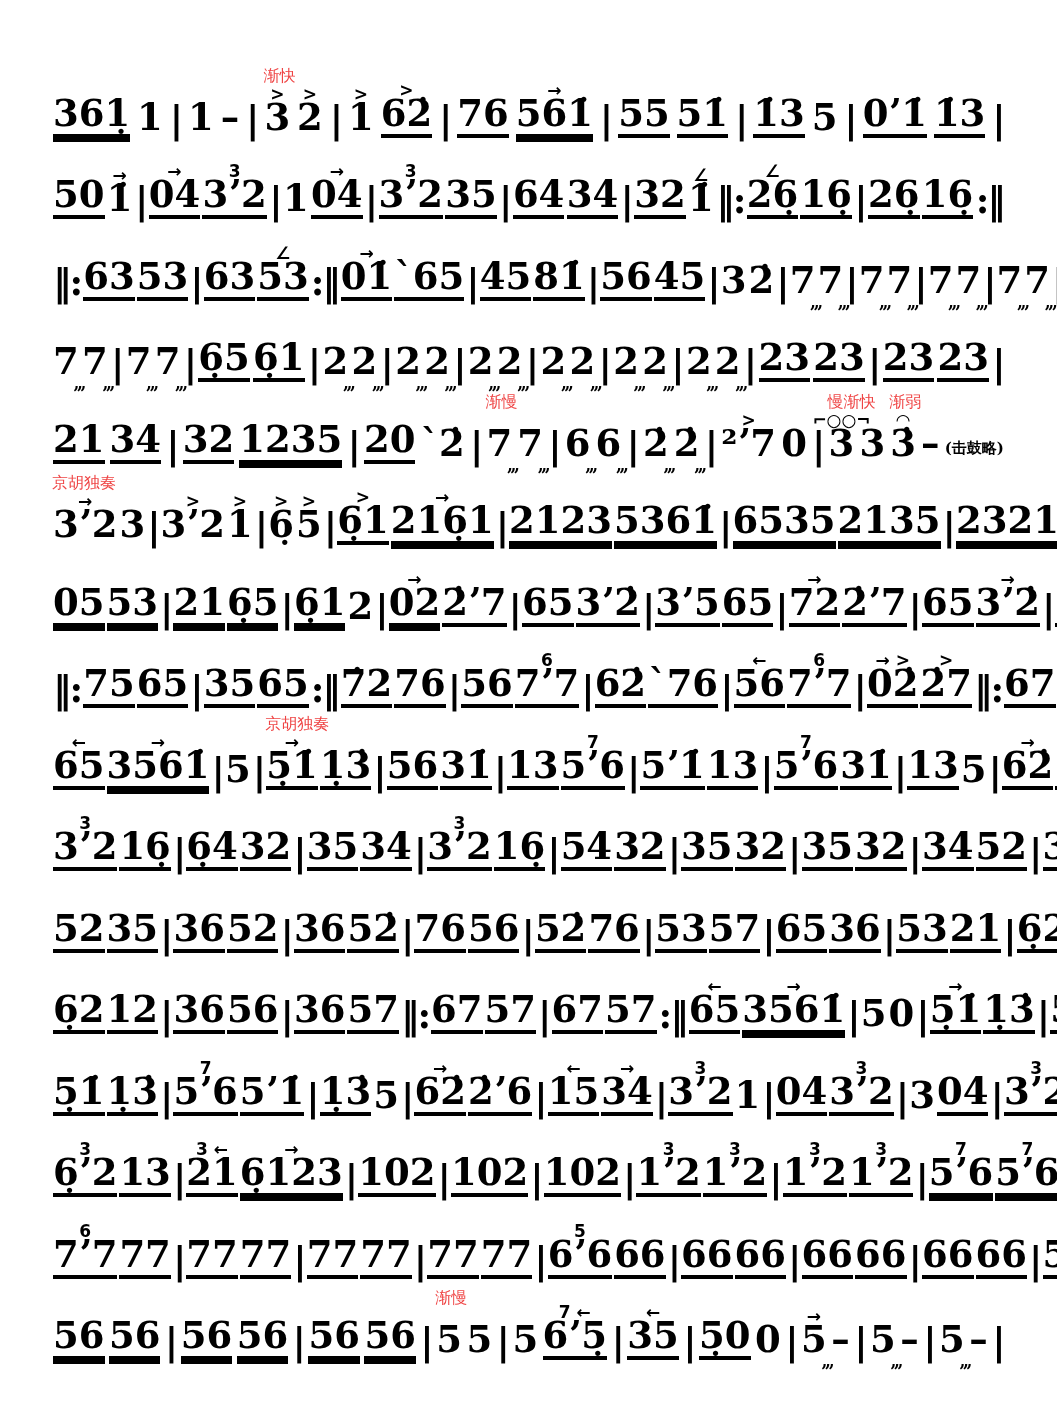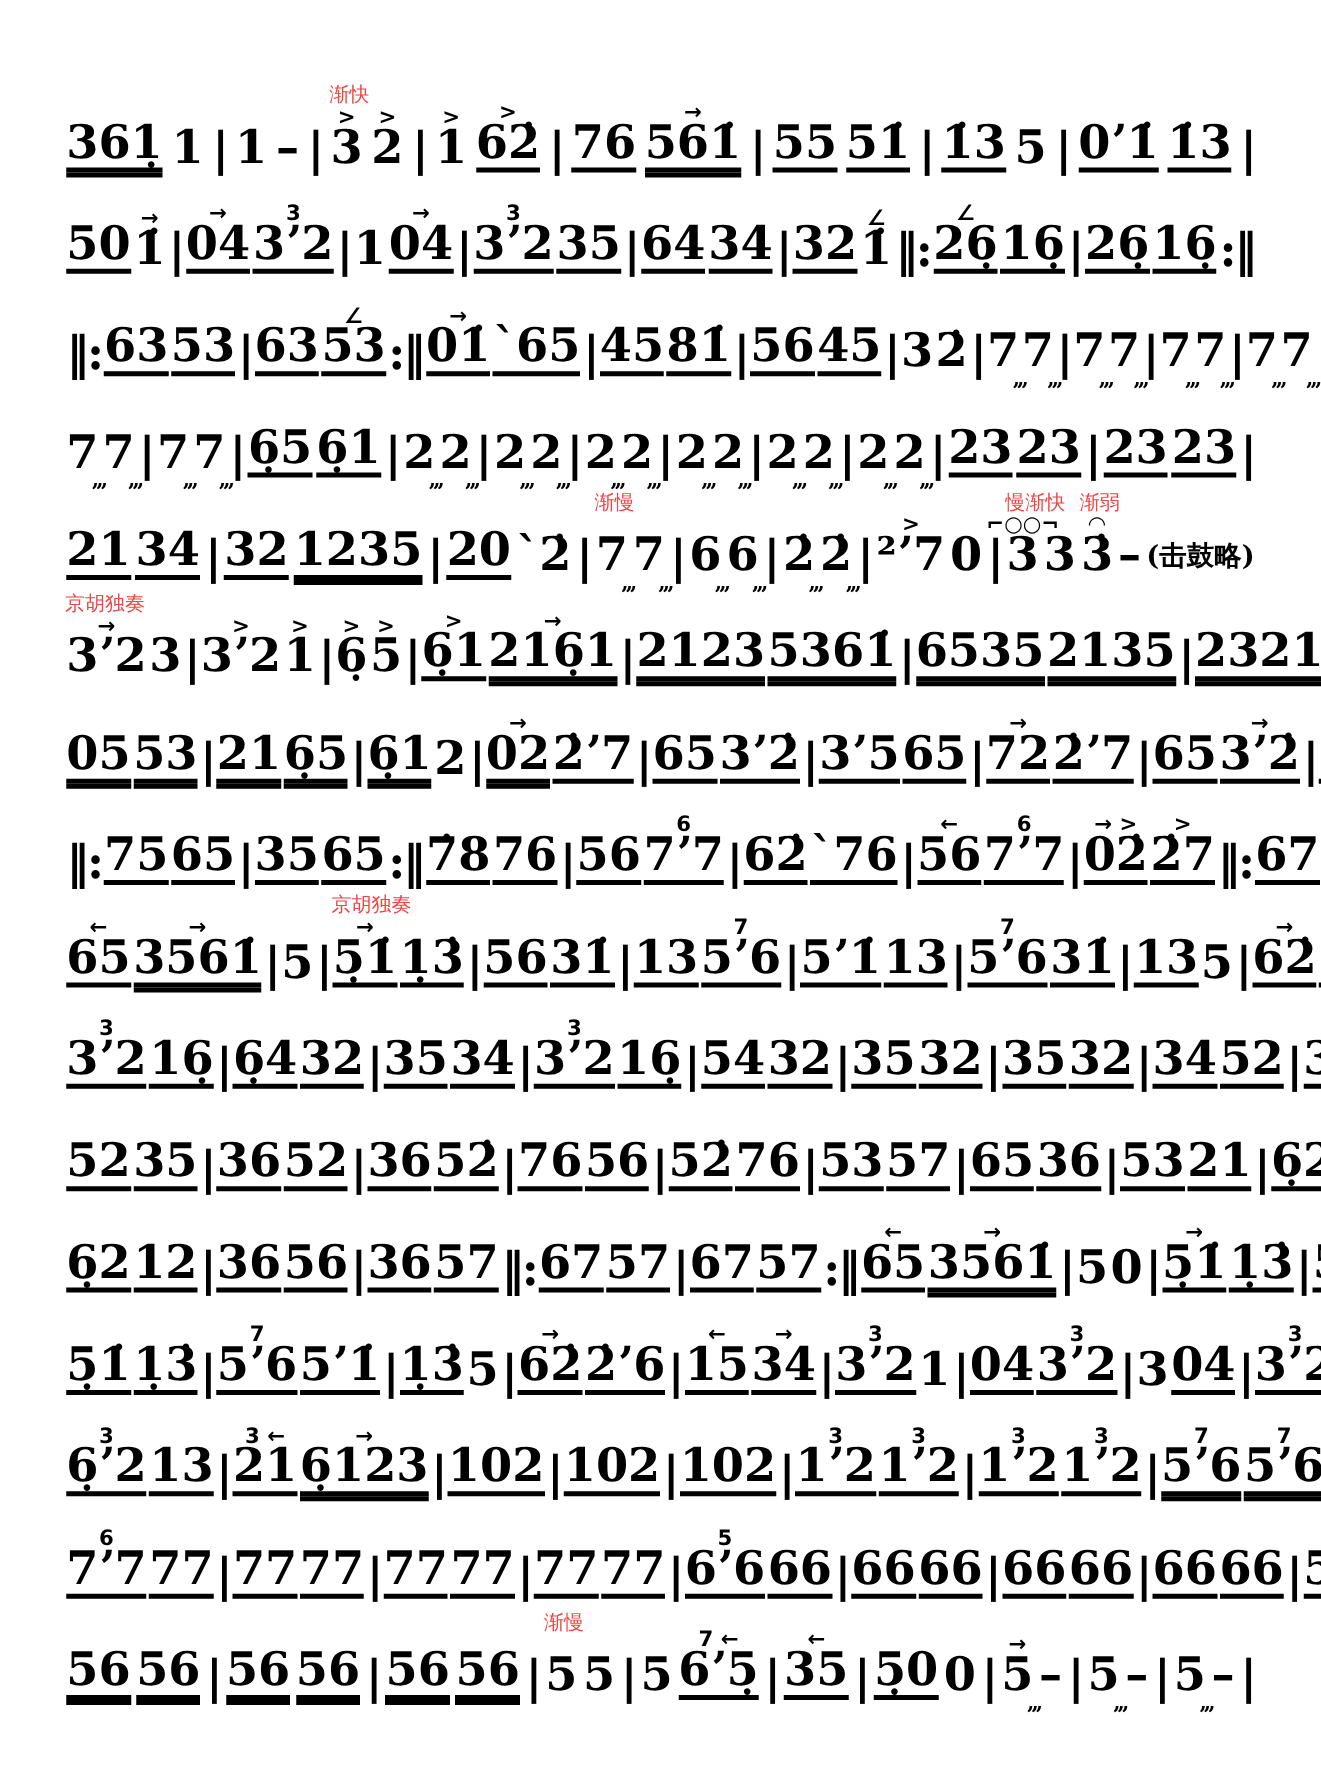--- a/index.html
+++ b/index.html
@@ -36,21 +36,21 @@
   }
   .below{
     position:absolute;left:78%;bottom:-4px;
     font-size:16px;font-weight:bold;letter-spacing:-2px;line-height:1;
   }
   .lbl{
     position:absolute;bottom:calc(100% + 15px);left:0;
     font-family:"DejaVu Sans","Liberation Sans",sans-serif;
     font-size:16px;font-weight:normal;line-height:1;white-space:nowrap;color:#ef4444;
   }
-  .small{font-size:22px;padding-bottom:12px;}
+  .small{font-size:15px;padding-bottom:12px;}
 </style>
 </head>
 <body>
 
 <div class="page">
   <div>
       <div class="line">
         <span class="tok u2"><span class="main">361̣</span></span>
         <span class="tok"><span class="main">1</span></span>
         <span class="bar">|</span>
@@ -247,21 +247,21 @@
         <span class="tok u1"><span class="main">35</span></span>
       </div>
       <div class="line">
         <span class="bar">‖:</span>
         <span class="tok u1"><span class="main">75</span></span>
         <span class="tok u1"><span class="main">65</span></span>
         <span class="bar">|</span>
         <span class="tok u1"><span class="main">35</span></span>
         <span class="tok u1"><span class="main">65</span></span>
         <span class="bar">:‖</span>
-        <span class="tok u1"><span class="main">7̇8</span></span>
+        <span class="tok u1"><span class="main">7̇2</span></span>
         <span class="tok u1"><span class="main">76</span></span>
         <span class="bar">|</span>
         <span class="tok u1"><span class="main">56</span></span>
         <span class="tok u1"><span class="main">7ʼ7</span><span class="above">6</span></span>
         <span class="bar">|</span>
         <span class="tok u1"><span class="main">62̇</span></span>
         <span class="tok u1"><span class="main">ˋ76</span></span>
         <span class="bar">|</span>
         <span class="tok u1"><span class="main">56</span><span class="above">←</span></span>
         <span class="tok u1"><span class="main">7ʼ7</span><span class="above">6</span></span>

